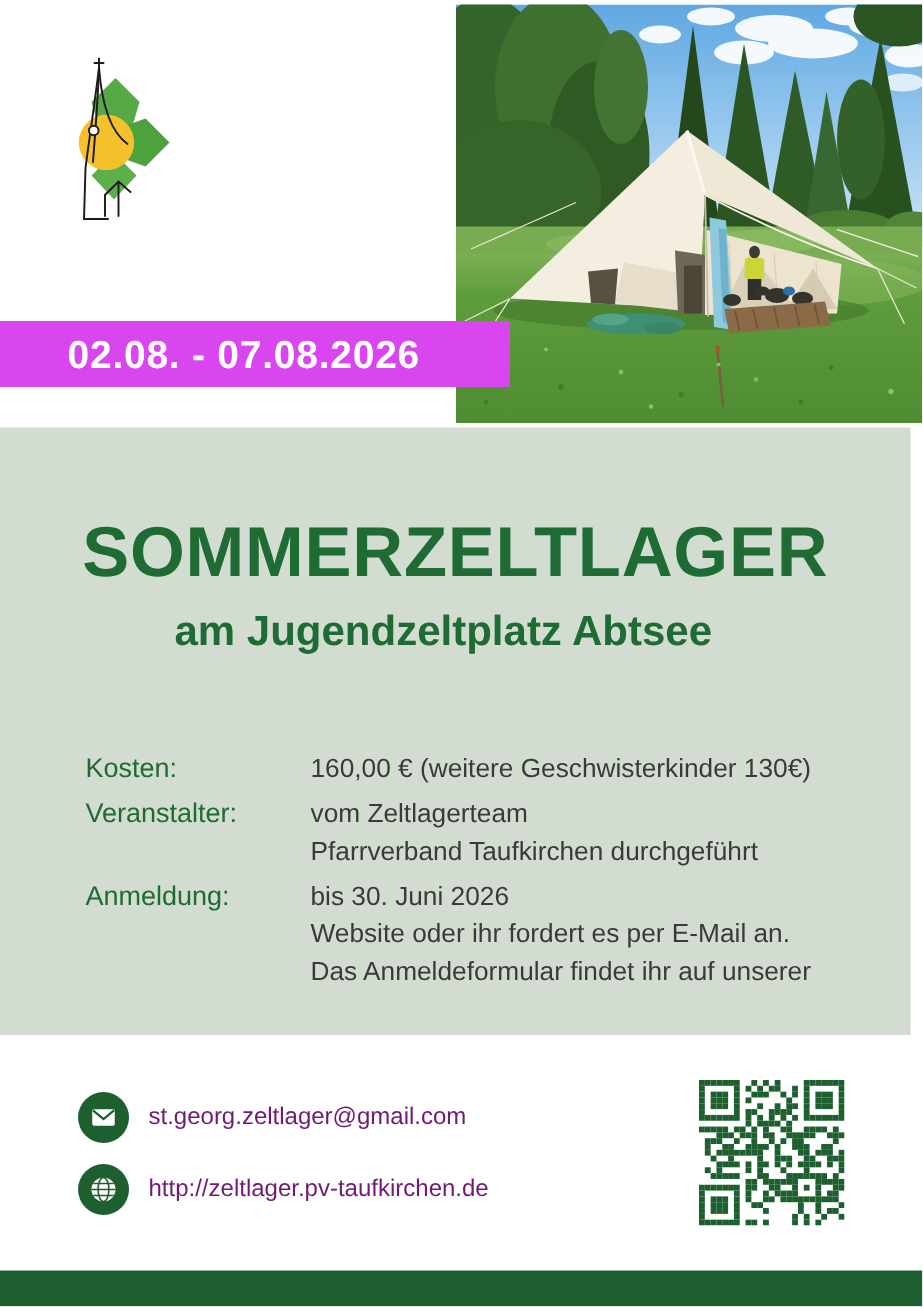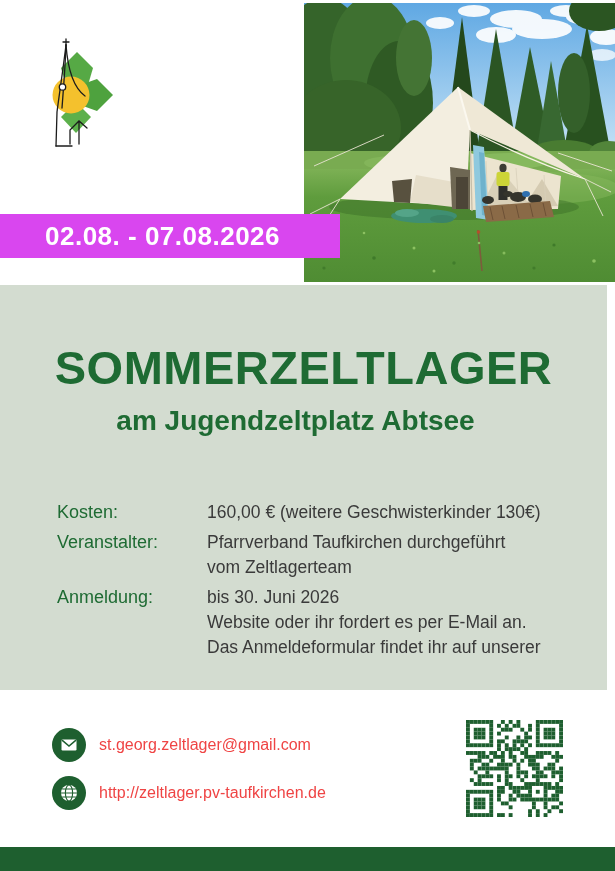--- a/index.html
+++ b/index.html
@@ -32,21 +32,21 @@
     color:#1e6b33;line-height:25px;}
   .detail-value{font-size:17.5px;color:#3a3a3a;line-height:25px;}
   .detail-value .line{display:block;}
 
   
   .contact-row{position:absolute;left:52px;display:flex;align-items:center;gap:13px;z-index:2;}
   .contact-row.email{top:728px;}
   .contact-row.web{top:776px;}
   .badge{width:34px;height:34px;border-radius:50%;background:#1e5f2f;
     display:flex;align-items:center;justify-content:center;flex:0 0 34px;}
-  .contact-text{font-size:16px;color:#ef4444;text-decoration:none;}
+  .contact-text{font-size:16px;color:#701a75;text-decoration:none;}
 
   
   .qr{position:absolute;left:466px;top:720px;width:97px;height:97px;}
 
   
   .footer-bar{position:absolute;left:0;top:847px;width:615px;height:24px;background:#1e5f2f;}
 </style>
 </head>
 <body>
 
@@ -182,22 +182,22 @@
     <div class="details">
       <div class="detail-row">
         <div class="detail-label">Kosten:</div>
         <div class="detail-value">
           <span class="line">160,00 € (weitere Geschwisterkinder 130€)</span>
         </div>
       </div>
       <div class="detail-row">
         <div class="detail-label">Veranstalter:</div>
         <div class="detail-value">
+          <span class="line">vom Zeltlagerteam</span>
           <span class="line">Pfarrverband Taufkirchen durchgeführt</span>
-          <span class="line">vom Zeltlagerteam</span>
         </div>
       </div>
       <div class="detail-row">
         <div class="detail-label">Anmeldung:</div>
         <div class="detail-value">
           <span class="line">bis 30. Juni 2026</span>
           <span class="line">Website oder ihr fordert es per E-Mail an.</span>
           <span class="line">Das Anmeldeformular findet ihr auf unserer</span>
         </div>
       </div>

